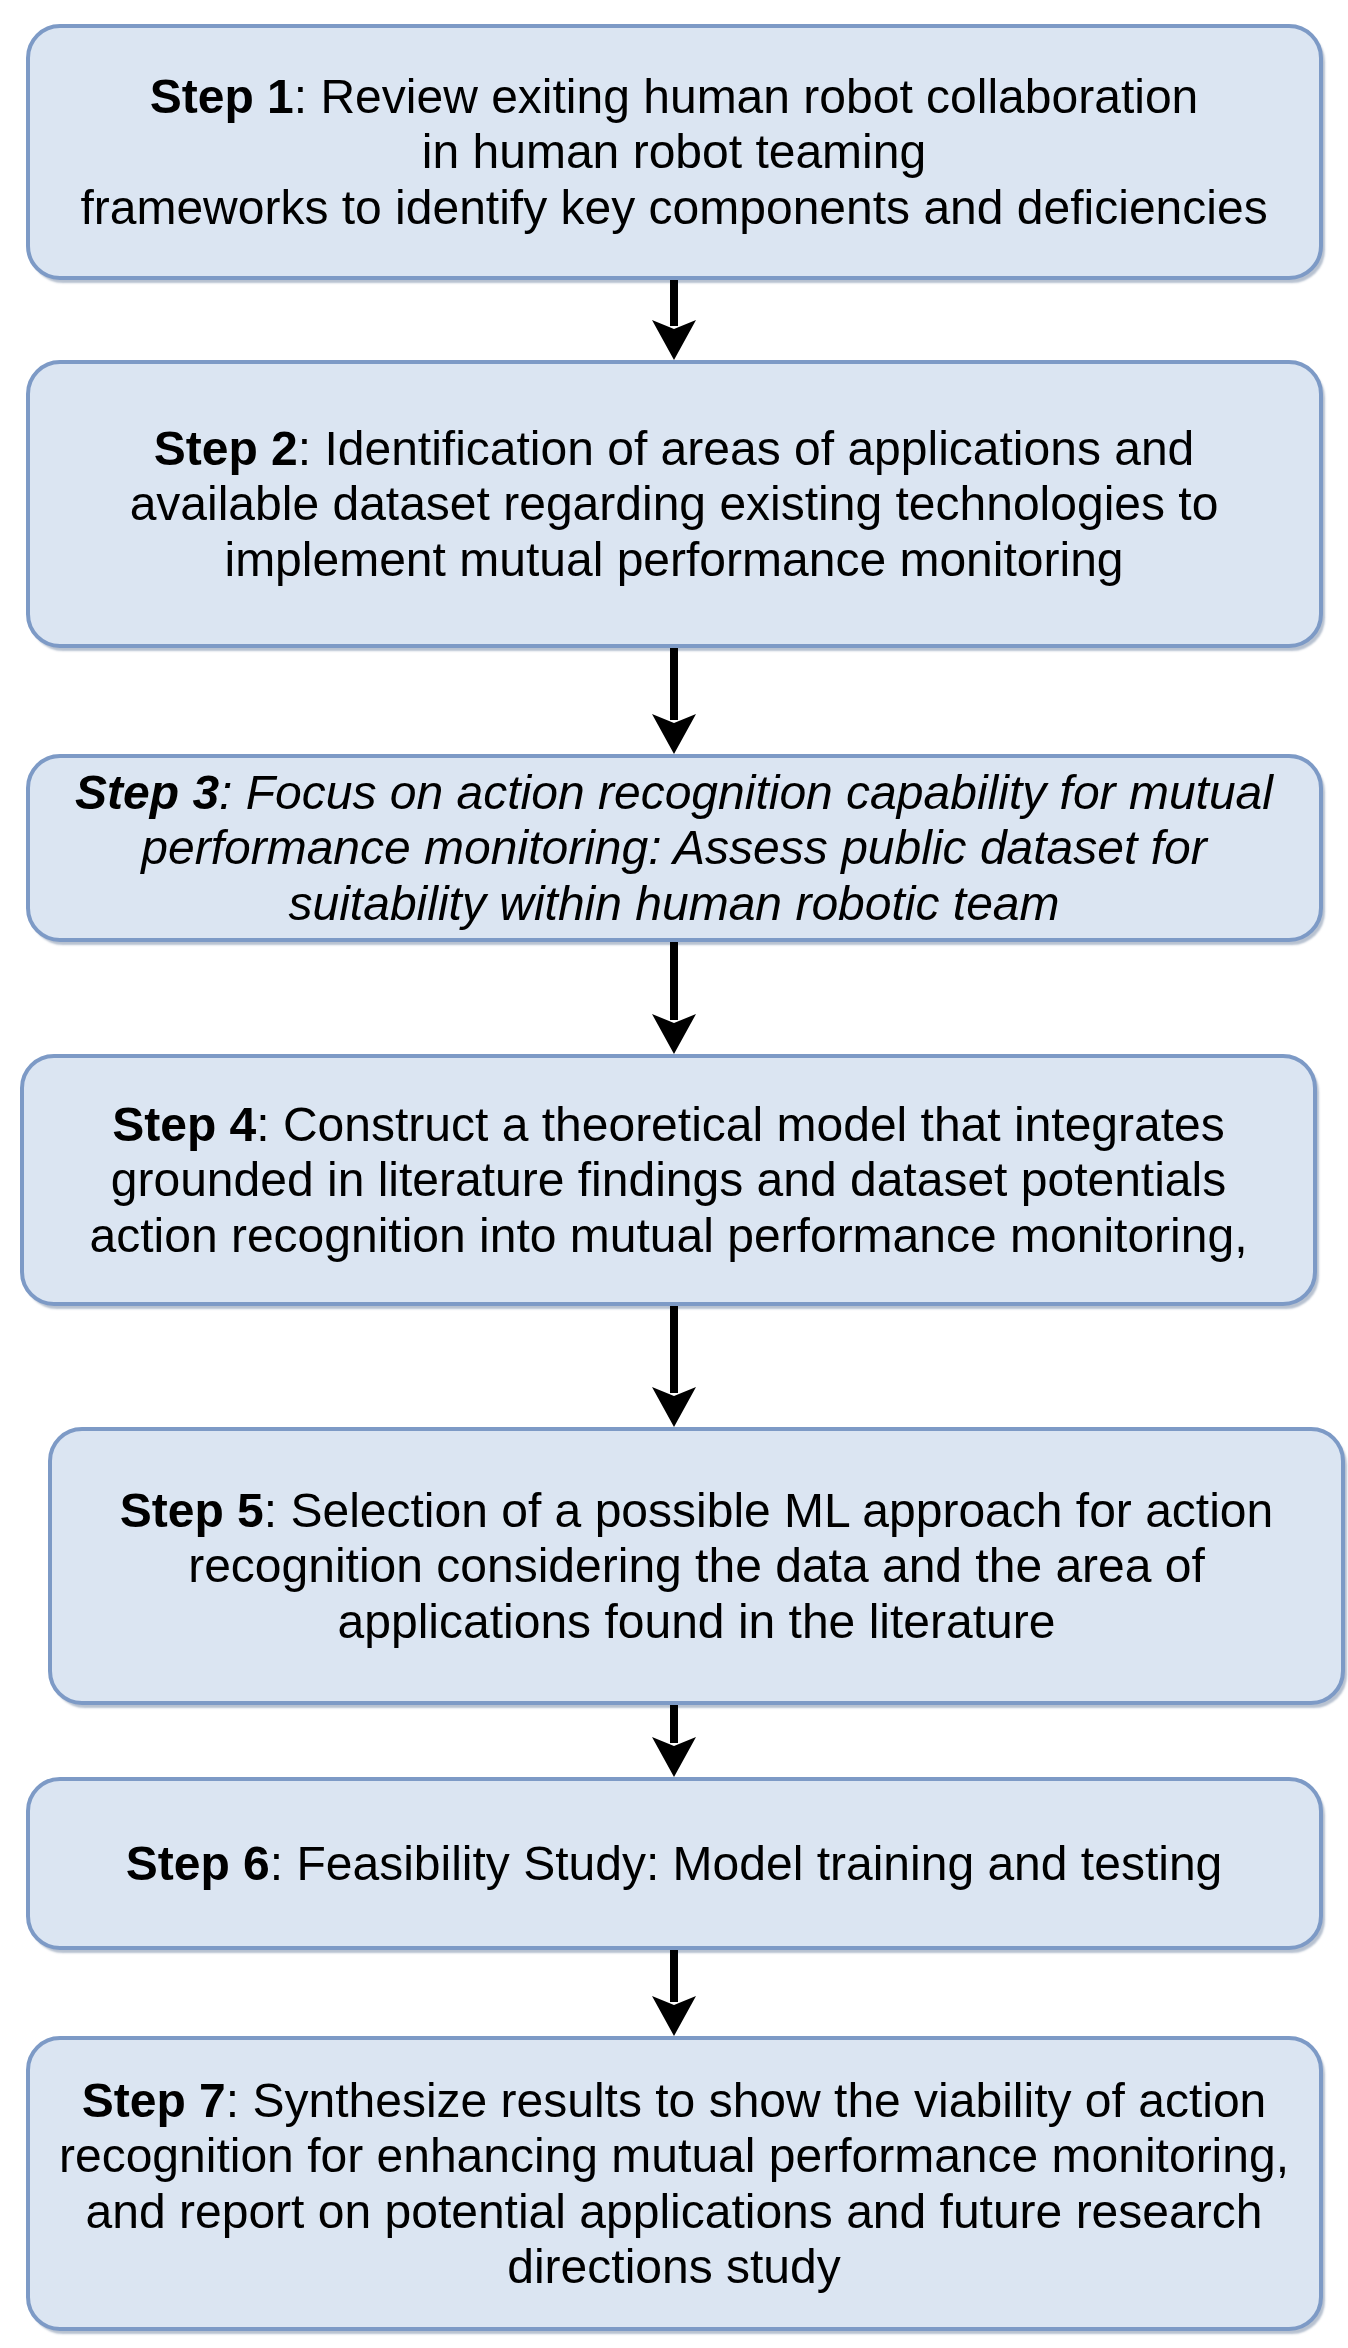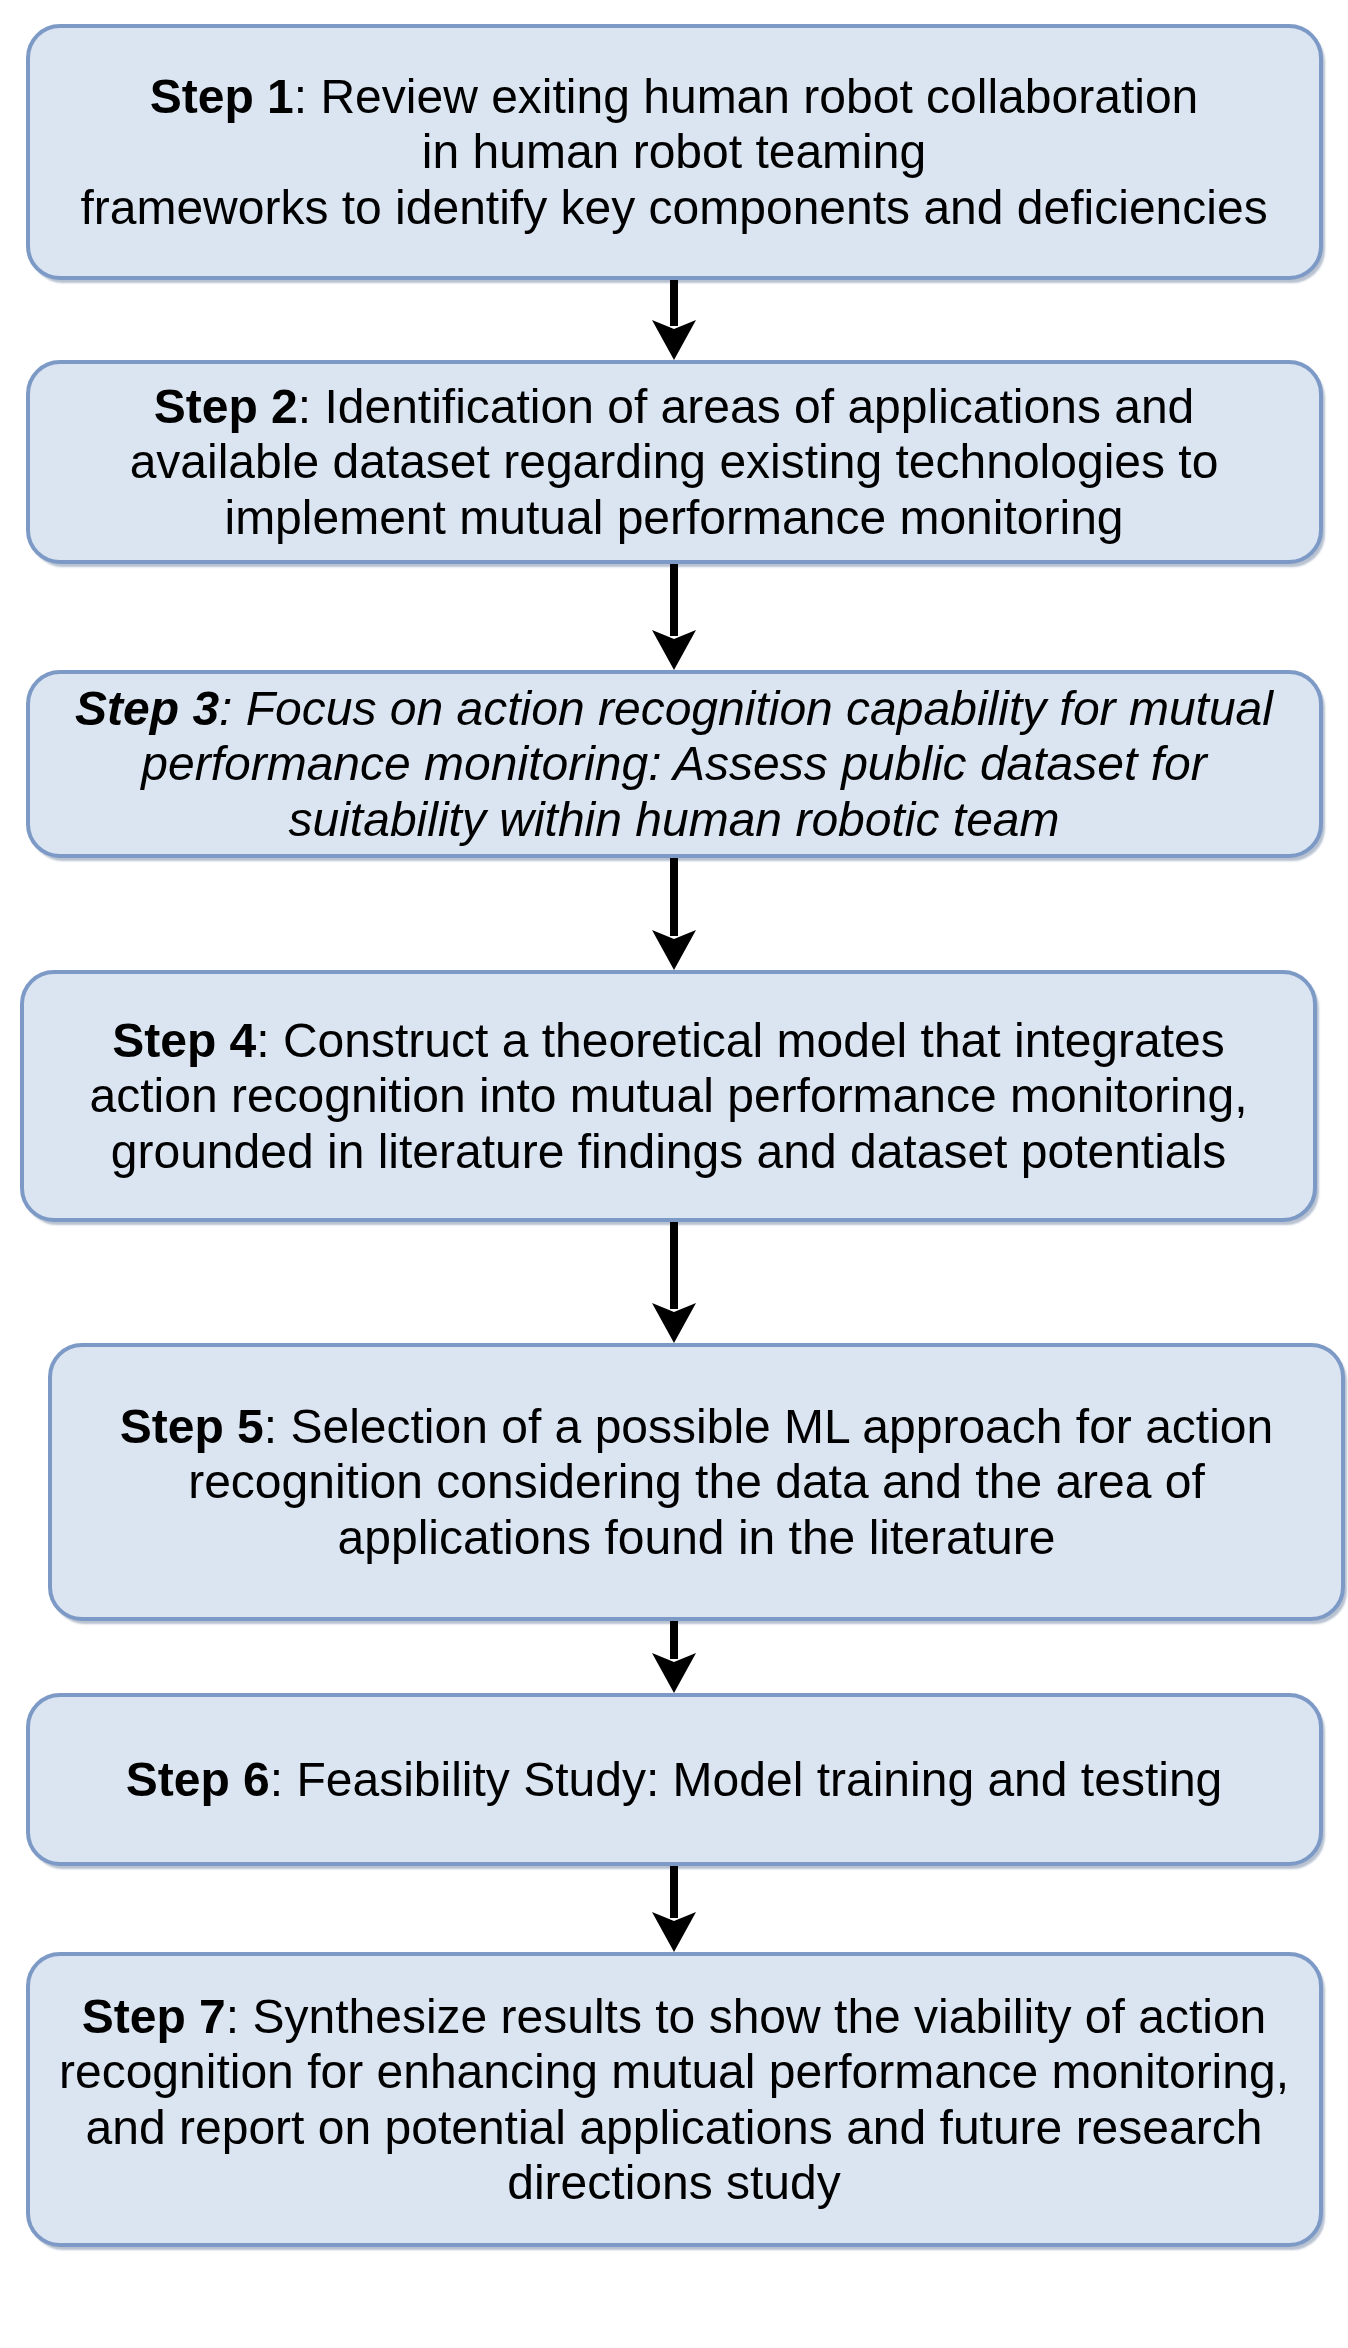--- a/index.html
+++ b/index.html
@@ -33,21 +33,21 @@
     font-size: 48px;
     line-height: 1.15;
   }
   .line {
     white-space: nowrap;
   }
   .line b {
     font-weight: bold;
   }
   .b1 { height: 256px; }
-  .b2 { height: 204px; }
+  .b2 { height: 288px; }
   .b3 { height: 188px; font-style: italic; }
   .b4 { height: 252px; margin-left: 20px; }
   .b5 { height: 278px; margin-left: 48px; }
   .b6 { height: 173px; }
   .b7 { height: 295px; }
   .arrow-slot {
     display: flex;
     justify-content: center;
     align-items: flex-start;
   }
@@ -98,22 +98,22 @@
 
   <div class="arrow-slot">
     <svg width="60" height="112" viewBox="0 0 60 112">
       <rect x="26" y="0" width="8" height="78"></rect>
       <polygon points="8,72 30,112 52,72 30,81"></polygon>
     </svg>
   </div>
 
   <div class="box b4">
       <div class="line"><b>Step 4</b>: Construct a theoretical model that integrates</div>
+      <div class="line">grounded in literature findings and dataset potentials</div>
       <div class="line">action recognition into mutual performance monitoring,</div>
-      <div class="line">grounded in literature findings and dataset potentials</div>
     </div>
 
   <div class="arrow-slot">
     <svg width="60" height="121" viewBox="0 0 60 121">
       <rect x="26" y="0" width="8" height="87"></rect>
       <polygon points="8,81 30,121 52,81 30,90"></polygon>
     </svg>
   </div>
 
   <div class="box b5">

